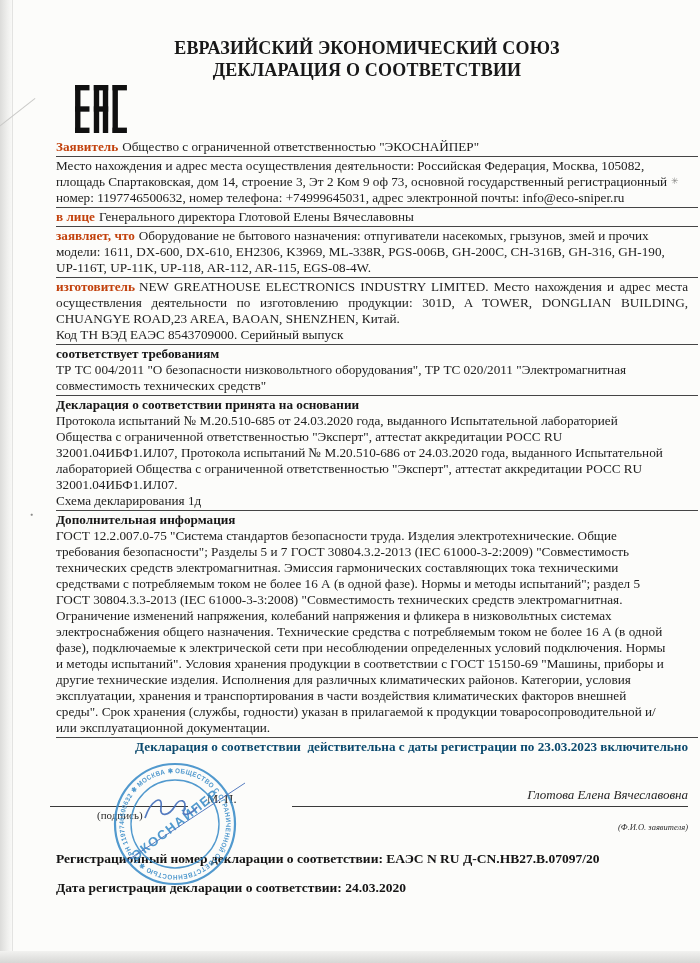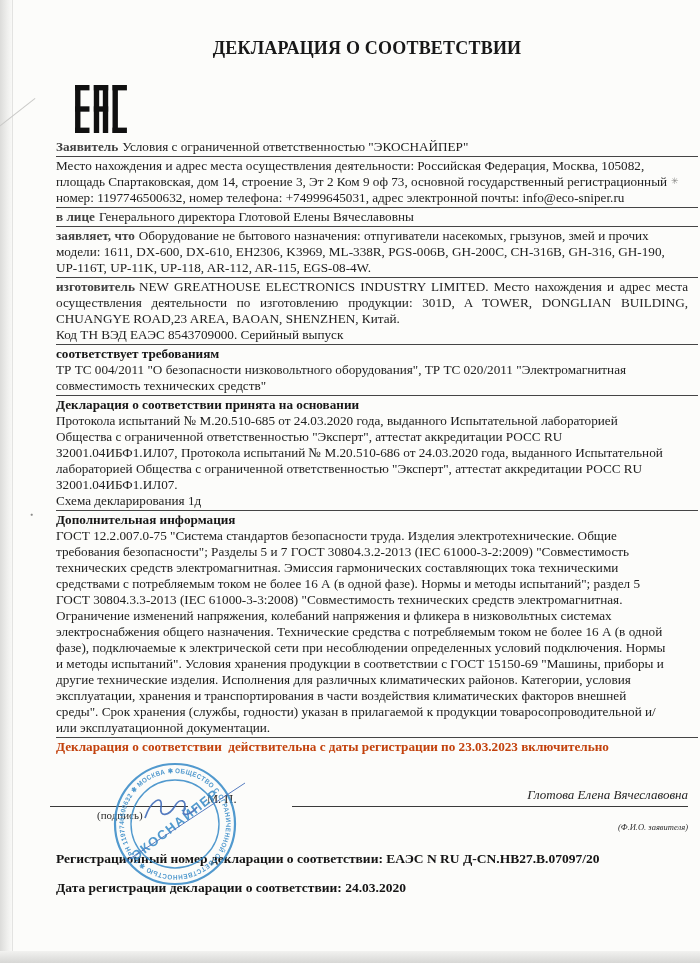--- a/index.html
+++ b/index.html
@@ -21,24 +21,24 @@
   
   .titles{position:absolute;left:34px;top:37px;width:666px;text-align:center;
     font-weight:bold;font-size:18px;line-height:22px;letter-spacing:.2px;color:#181818;}
   .eac{position:absolute;left:75px;top:85px;}
   
   .doc{position:absolute;left:56px;top:139px;width:642px;
     font-size:13.2px;line-height:16px;}
   .doc p{margin:0;padding-right:30px;}
   .doc p.wide{padding-right:10px;}
   .doc hr{border:none;border-top:1px solid #454545;height:0;margin:1px 0;}
-  .lbl{font-weight:bold;color:#404040;padding-right:4px;}
+  .lbl{font-weight:bold;color:#c2410c;padding-right:4px;}
   .hdr{font-weight:bold;color:#161616;}
   .justify{text-align:justify;font-family:Liberation Serif, serif;}
-  .validity{font-weight:bold;color:#c2410c;white-space:pre-wrap;}
+  .validity{font-weight:bold;color:#0c4a6e;white-space:pre-wrap;text-align:right;}
   
   .sig-line{position:absolute;left:50px;top:806px;width:138px;border-top:1.2px solid #3a3a3a;}
   .sig-caption{position:absolute;left:97px;top:809px;font-size:11px;color:#2b2b2b;}
   .mp{position:absolute;left:207px;top:792px;font-size:12.5px;color:#1f1f1f;}
   .fio{position:absolute;left:292px;top:787px;width:396px;text-align:right;font-size:13px;color:#1f1f1f;font-style:italic;}
   .fio .nm{display:block;padding-bottom:3px;border-bottom:1.2px solid #3a3a3a;}
   .fio .cap{display:block;font-size:8.5px;margin-top:15px;color:#2b2b2b;}
   .footer-line{position:absolute;left:56px;font-weight:bold;font-size:13.5px;color:#141414;z-index:4;}
   .reg{top:851px;text-align:right;} .date{top:880px;}
   .stamp{position:absolute;left:103px;top:760px;z-index:5;opacity:.88;}
@@ -48,41 +48,42 @@
 
 <div class="page">
 
   <div class="edge-left"></div>
   <div class="edge-bottom"></div>
   <div class="corner-scratch"></div>
   <div class="speck" style="left:671px;top:177px;">✳</div>
   <div class="speck" style="left:30px;top:510px;font-size:5px;">●</div>
 
   <div class="titles">
+    <div>ЕВРАЗИЙСКИЙ ЭКОНОМИЧЕСКИЙ СОЮЗ</div>
     <div>ДЕКЛАРАЦИЯ О СООТВЕТСТВИИ</div>
   </div>
 
   <svg class="eac" width="52" height="48" viewBox="0 0 54 50" aria-label="EAC">
     <g fill="#101010">
       <rect x="0" y="0" width="5.6" height="50"></rect>
         <rect x="0" y="0" width="15" height="5.6"></rect>
       <rect x="0" y="22.2" width="15" height="5.6"></rect>
         <rect x="0" y="44.4" width="15" height="5.6"></rect>
       <rect x="19.5" y="0" width="5.6" height="50"></rect>
         <rect x="28.9" y="0" width="5.6" height="50"></rect>
       <rect x="19.5" y="0" width="15" height="5.6"></rect>
         <rect x="19.5" y="22.2" width="15" height="5.6"></rect>
       <rect x="39" y="0" width="5.6" height="50"></rect>
         <rect x="39" y="0" width="15" height="5.6"></rect>
       <rect x="39" y="44.4" width="15" height="5.6"></rect>
     </g>
   </svg>
 
   <div class="doc">
-    <p><span class="lbl">Заявитель</span><span>Условия с ограниченной ответственностью "ЭКОСНАЙПЕР"</span></p>
+    <p><span class="lbl">Заявитель</span><span>Общество с ограниченной ответственностью "ЭКОСНАЙПЕР"</span></p>
     <hr>
     <p>Место нахождения и адрес места осуществления деятельности: Российская Федерация, Москва, 105082, площадь Спартаковская, дом 14, строение 3, Эт 2 Ком 9 оф 73, основной государственный регистрационный номер: 1197746500632, номер телефона: +74999645031, адрес электронной почты: info@eco-sniper.ru</p>
     <hr>
     <p><span class="lbl">в лице</span><span>Генерального директора Глотовой Елены Вячеславовны</span></p>
     <hr>
     <p class="wide"><span class="lbl">заявляет, что</span><span>Оборудование не бытового назначения: отпугиватели насекомых, грызунов, змей и прочих модели: 1611, DX-600, DX-610, EH2306, K3969, ML-338R, PGS-006B, GH-200C, CH-316B, GH-316, GH-190, UP-116T, UP-11K, UP-118, AR-112, AR-115, EGS-08-4W.</span></p>
     <hr>
     <p class="wide justify"><span class="lbl">изготовитель</span><span>NEW GREATHOUSE ELECTRONICS INDUSTRY LIMITED. Место нахождения и адрес места осуществления деятельности по изготовлению продукции: 301D, A TOWER, DONGLIAN BUILDING, CHUANGYE ROAD,23 AREA, BAOAN, SHENZHEN, Китай.</span></p>
     <p>Код ТН ВЭД ЕАЭС 8543709000. Серийный выпуск</p>
     <hr>

